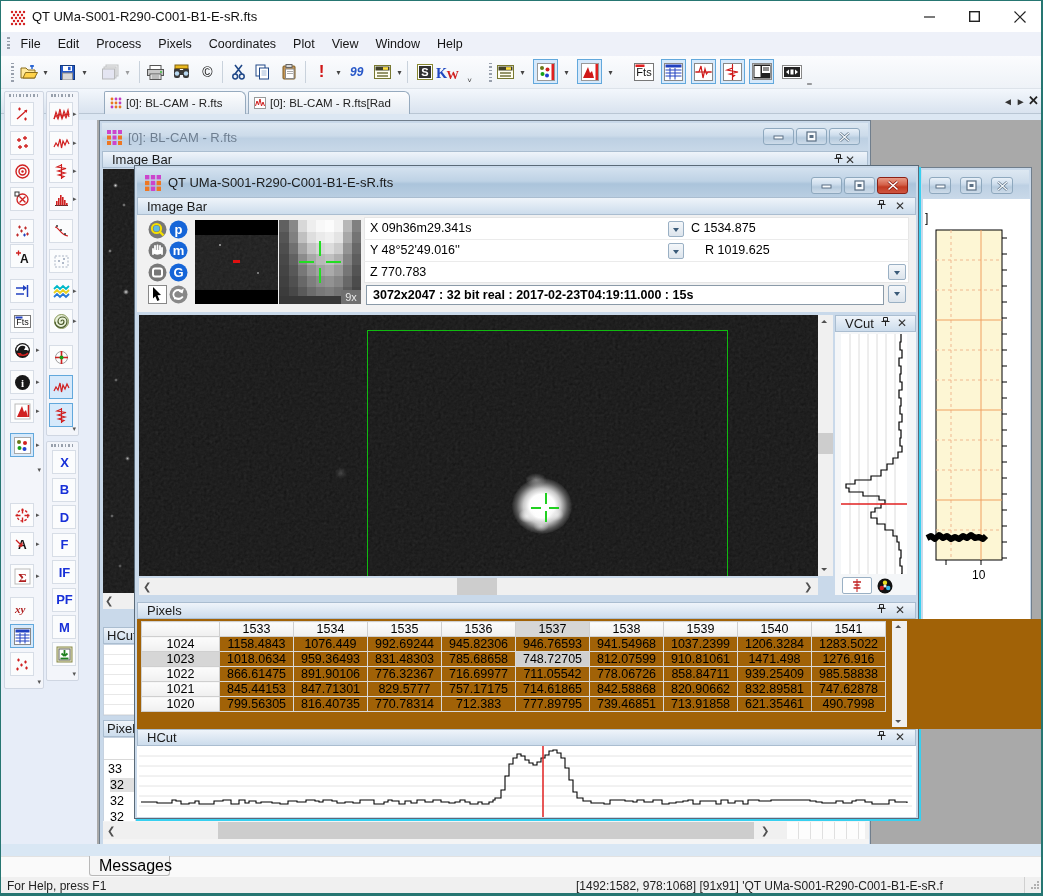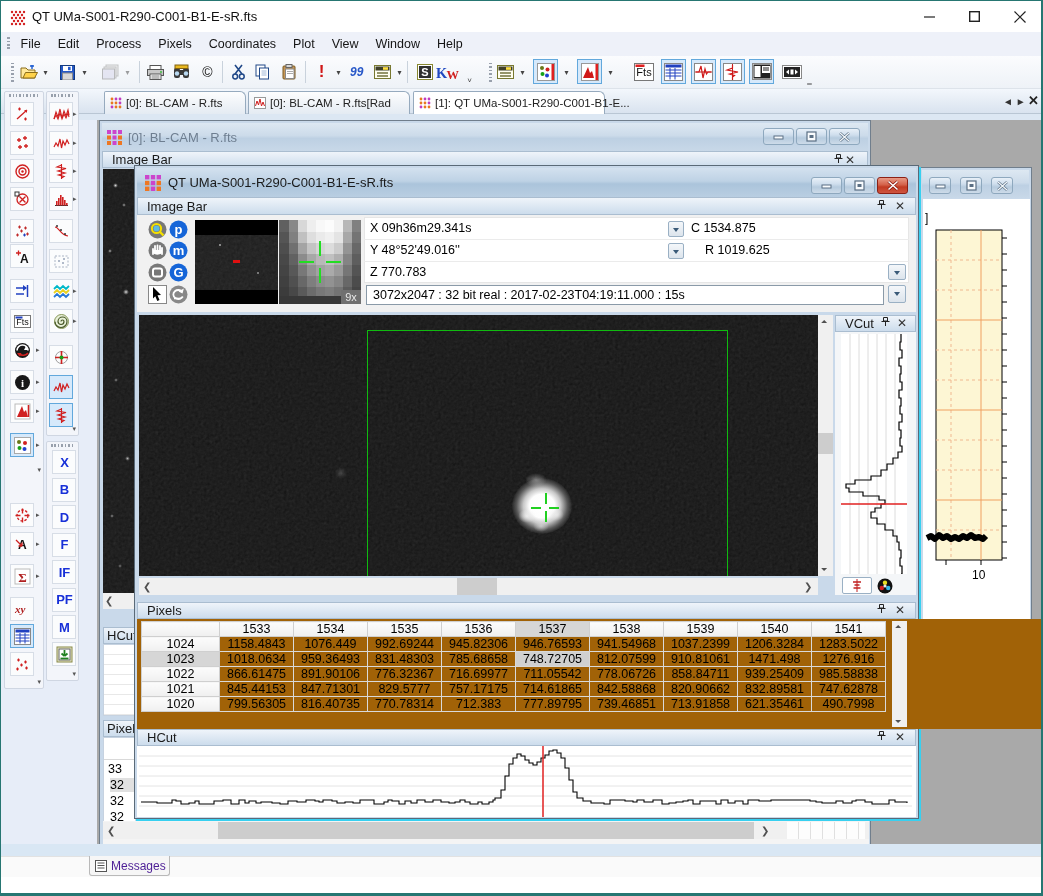--- a/index.html
+++ b/index.html
@@ -326,34 +326,20 @@
           <circle cx="2" cy="10" r="1.4" fill="#c03cc0"></circle>
           <circle cx="6" cy="10" r="1.4" fill="#e87820"></circle>
           <circle cx="10" cy="10" r="1.4" fill="#e87820"></circle>
         </g>
       </svg>[0]: BL-CAM - R.fts</div>
   <div class="abs tab" style="left:247px;width:162px;">
     <svg class="tabicon" viewBox="0 0 12 12">
         <rect x="0.5" y="0.5" width="11" height="11" fill="#fff" stroke="#999"></rect>
         <path d="M1.5 9 L3 4 L4.5 8 L6 2 L7.5 9 L9 5 L10.5 9" fill="none" stroke="#d02020" stroke-width="1"></path>
       </svg>[0]: BL-CAM - R.fts[Rad</div>
-  <div class="abs tab active" style="left:412px;width:192px;">
-    <svg class="tabicon" viewBox="0 0 12 12">
-        <g>
-          <circle cx="2" cy="2" r="1.4" fill="#e87820"></circle>
-          <circle cx="6" cy="2" r="1.4" fill="#c03cc0"></circle>
-          <circle cx="10" cy="2" r="1.4" fill="#c03cc0"></circle>
-          <circle cx="2" cy="6" r="1.4" fill="#e87820"></circle>
-          <circle cx="6" cy="6" r="1.4" fill="#e87820"></circle>
-          <circle cx="10" cy="6" r="1.4" fill="#c03cc0"></circle>
-          <circle cx="2" cy="10" r="1.4" fill="#c03cc0"></circle>
-          <circle cx="6" cy="10" r="1.4" fill="#e87820"></circle>
-          <circle cx="10" cy="10" r="1.4" fill="#e87820"></circle>
-        </g>
-      </svg>[1]: QT UMa-S001-R290-C001-B1-E...</div>
   <div class="abs" style="left:1002px;top:95px;font-size:10px;color:#333;">◄&nbsp;►</div>
   <div class="abs" style="left:1027px;top:92px;font-size:13px;font-weight:bold;color:#222;">✕</div>
 
   <div class="abs" id="workspace"></div>
   <div class="abs" id="leftdock"></div>
   <div class="abs" style="left:0;top:113px;width:1041px;height:6px;background:#dce7f3;"></div>
 
   <div class="abs vtb" style="left:3px;top:90px;width:40px;height:598px;">
     <div class="hgrip" style="margin-top:2px;"></div>
     <div style="position:absolute;right:2px;top:374px;font-size:7px;color:#555;">▾</div>
@@ -959,21 +945,21 @@
       <div class="abs fieldtext" style="left:233px;top:28px;">Y 48°52'49.016''</div>
       <div class="abs fieldtext" style="left:233px;top:50px;">Z 770.783</div>
       <div class="abs" style="left:227px;top:24px;width:545px;height:1px;background:#ebebeb;"></div>
       <div class="abs" style="left:227px;top:46px;width:545px;height:1px;background:#ebebeb;"></div>
       <div class="abs combobtn" style="left:531px;top:6px;"></div>
       <div class="abs combobtn" style="left:531px;top:28px;"></div>
       <div class="abs fieldtext" style="left:554px;top:6px;">C 1534.875</div>
       <div class="abs fieldtext" style="left:568px;top:28px;">R 1019.625</div>
       <div class="abs combobtn" style="left:751px;top:49px;width:18px;height:16px;"></div>
       <div class="abs" style="left:229px;top:70px;width:518px;height:20px;background:#fff;border:1px solid #8a9aa8;"></div>
-      <div class="abs fieldtext" style="left:236px;top:73px;">3072x2047 : 32 bit real : 2017-02-23T04:19:11.000 : 15s</div>
+      <div class="abs fieldtext" style="left:236px;top:73px;font-weight:bold;">3072x2047 : 32 bit real : 2017-02-23T04:19:11.000 : 15s</div>
       <div class="abs combobtn" style="left:751px;top:70px;width:18px;height:18px;"></div>
     </div>
 
     <div class="abs" id="imgarea" style="left:4px;top:149px;width:679px;height:261px;background:#0c0c0c;overflow:hidden;">
       <svg class="abs" style="left:0;top:0;" width="679" height="261" viewBox="0 0 339.5 130.5" preserveAspectRatio="none">
           <filter id="n1">
             <feTurbulence type="fractalNoise" baseFrequency="0.7" numOctaves="2"></feTurbulence>
             <feColorMatrix type="matrix" values="0 0 0 0 0.30 0 0 0 0 0.30 0 0 0 0 0.30 0.09 0.09 0.09 0 0"></feColorMatrix>
           </filter>
           <rect width="340" height="131" filter="url(#n1)"></rect>
@@ -1152,23 +1138,38 @@
           </g>
         <path id="hcutpath" fill="none" stroke="#000" stroke-width="1.1" d="M2 56 L9 56 L9 56 L18 56 L18 57 L26 57 L26 57 L33 57 L33 54 L37 54 L37 55 L42 55 L42 58 L50 58 L50 57 L56 57 L56 55 L60 55 L60 58 L69 58 L69 58 L75 58 L75 55 L84 55 L84 54 L92 54 L92 58 L100 58 L100 54 L106 54 L106 57 L110 57 L110 55 L117 55 L117 57 L122 57 L122 56 L126 56 L126 56 L133 56 L133 57 L141 57 L141 58 L149 58 L149 55 L158 55 L158 56 L167 56 L167 54 L176 54 L176 55 L180 55 L180 56 L184 56 L184 54 L193 54 L193 55 L198 55 L198 57 L206 57 L206 56 L214 56 L214 57 L221 57 L221 54 L226 54 L226 54 L235 54 L235 58 L240 58 L240 58 L245 58 L245 56 L249 56 L249 54 L253 54 L253 55 L260 55 L260 58 L266 58 L266 55 L272 55 L272 57 L278 57 L278 54 L286 54 L286 56 L294 56 L294 54 L302 54 L302 56 L310 56 L310 57 L316 57 L316 56 L321 56 L321 54 L326 54 L326 56 L331 56 L331 58 L339 58 L339 56 L343 56 L343 58 L350 58 L350 56 L354 56 L354 54 L356 54 L356 52 L362 52 L362 44 L366 44 L366 30 L370 30 L370 18 L374 18 L374 12 L378 12 L378 8 L382 8 L382 10 L386 10 L386 14 L390 14 L390 17 L394 17 L394 19 L398 19 L398 16 L402 16 L402 12 L406 12 L406 9 L410 9 L410 5 L414 5 L414 4 L418 4 L418 7 L422 7 L422 12 L426 12 L426 22 L430 22 L430 34 L434 34 L434 46 L438 46 L438 52 L444 52 L444 55 L452 55 L452 57 L458 57 L458 57 L465 57 L465 58 L471 58 L471 54 L477 54 L477 54 L486 54 L486 55 L494 55 L494 56 L498 56 L498 54 L505 54 L505 56 L514 56 L514 54 L523 54 L523 58 L530 58 L530 57 L537 57 L537 56 L544 56 L544 55 L549 55 L549 54 L554 54 L554 58 L561 58 L561 55 L569 55 L569 55 L577 55 L577 58 L582 58 L582 54 L589 54 L589 57 L596 57 L596 55 L604 55 L604 58 L609 58 L609 54 L614 54 L614 54 L620 54 L620 55 L628 55 L628 55 L632 55 L632 54 L638 54 L638 54 L646 54 L646 54 L655 54 L655 54 L663 54 L663 54 L671 54 L671 55 L677 55 L677 56 L683 56 L683 57 L691 57 L691 57 L697 57 L697 55 L704 55 L704 57 L713 57 L713 55 L717 55 L717 54 L726 54 L726 56 L733 56 L733 58 L741 58 L741 58 L750 58 L750 54 L756 54 L756 56 L760 56 L760 56 L768 56 L768 57"></path>
         <line x1="404" y1="0" x2="404" y2="71" stroke="#e02020" stroke-width="1.5"></line>
       </svg>
     </div>
   </div>
 
   <div class="abs" style="left:0;top:843px;width:1041px;height:12px;background:#d9e7f4"></div>
 
   <div class="abs" style="left:0;top:855px;width:1041px;height:21px;background:#fafafa;border-top:1px solid #e2e2e2"></div>
-  <div class="abs" style="left:88px;top:855px;width:81px;height:20px;background:#f6f6f6;border:1px solid #b9b9b9;border-top:none;border-radius:0 0 3px 3px;display:flex;align-items:center;font-size:12px;color:#4c1d95;">
+  <div class="abs" style="left:88px;top:855px;width:81px;height:20px;background:#f6f6f6;border:1px solid #b9b9b9;border-top:none;border-radius:0 0 3px 3px;display:flex;align-items:center;font-size:16px;color:#000000;">
     <svg width="12" height="12" style="margin:0 4px 0 5px">
         <rect x="0.5" y="0.5" width="11" height="11" fill="#fff" stroke="#555"></rect>
         <line x1="2.5" y1="3" x2="9.5" y2="3" stroke="#555"></line>
         <line x1="2.5" y1="5.5" x2="9.5" y2="5.5" stroke="#555"></line>
         <line x1="2.5" y1="8" x2="9.5" y2="8" stroke="#555"></line>
       </svg>
     Messages
   </div>
 
+  <div class="abs statusbar">
+    <div class="abs" style="left:6px;top:2px">For Help, press F1</div>
+    <div class="abs" style="left:575px;top:2px">[1492:1582, 978:1068] [91x91] 'QT UMa-S001-R290-C001-B1-E-sR.f</div>
+    <div class="abs" style="left:1023px;top:0;width:1px;height:17px;background:#d0d0d0"></div>
+    <svg class="abs" style="left:1030px;top:4px;" width="10" height="10">
+        <g fill="#b0b0b0">
+          <rect x="6" y="0" width="2" height="2"></rect>
+          <rect x="3" y="3" width="2" height="2"></rect>
+          <rect x="6" y="3" width="2" height="2"></rect>
+          <rect x="0" y="6" width="2" height="2"></rect>
+          <rect x="3" y="6" width="2" height="2"></rect>
+          <rect x="6" y="6" width="2" height="2"></rect>
+        </g>
+      </svg>
+  </div>
 </div>
 
 </body></html>

